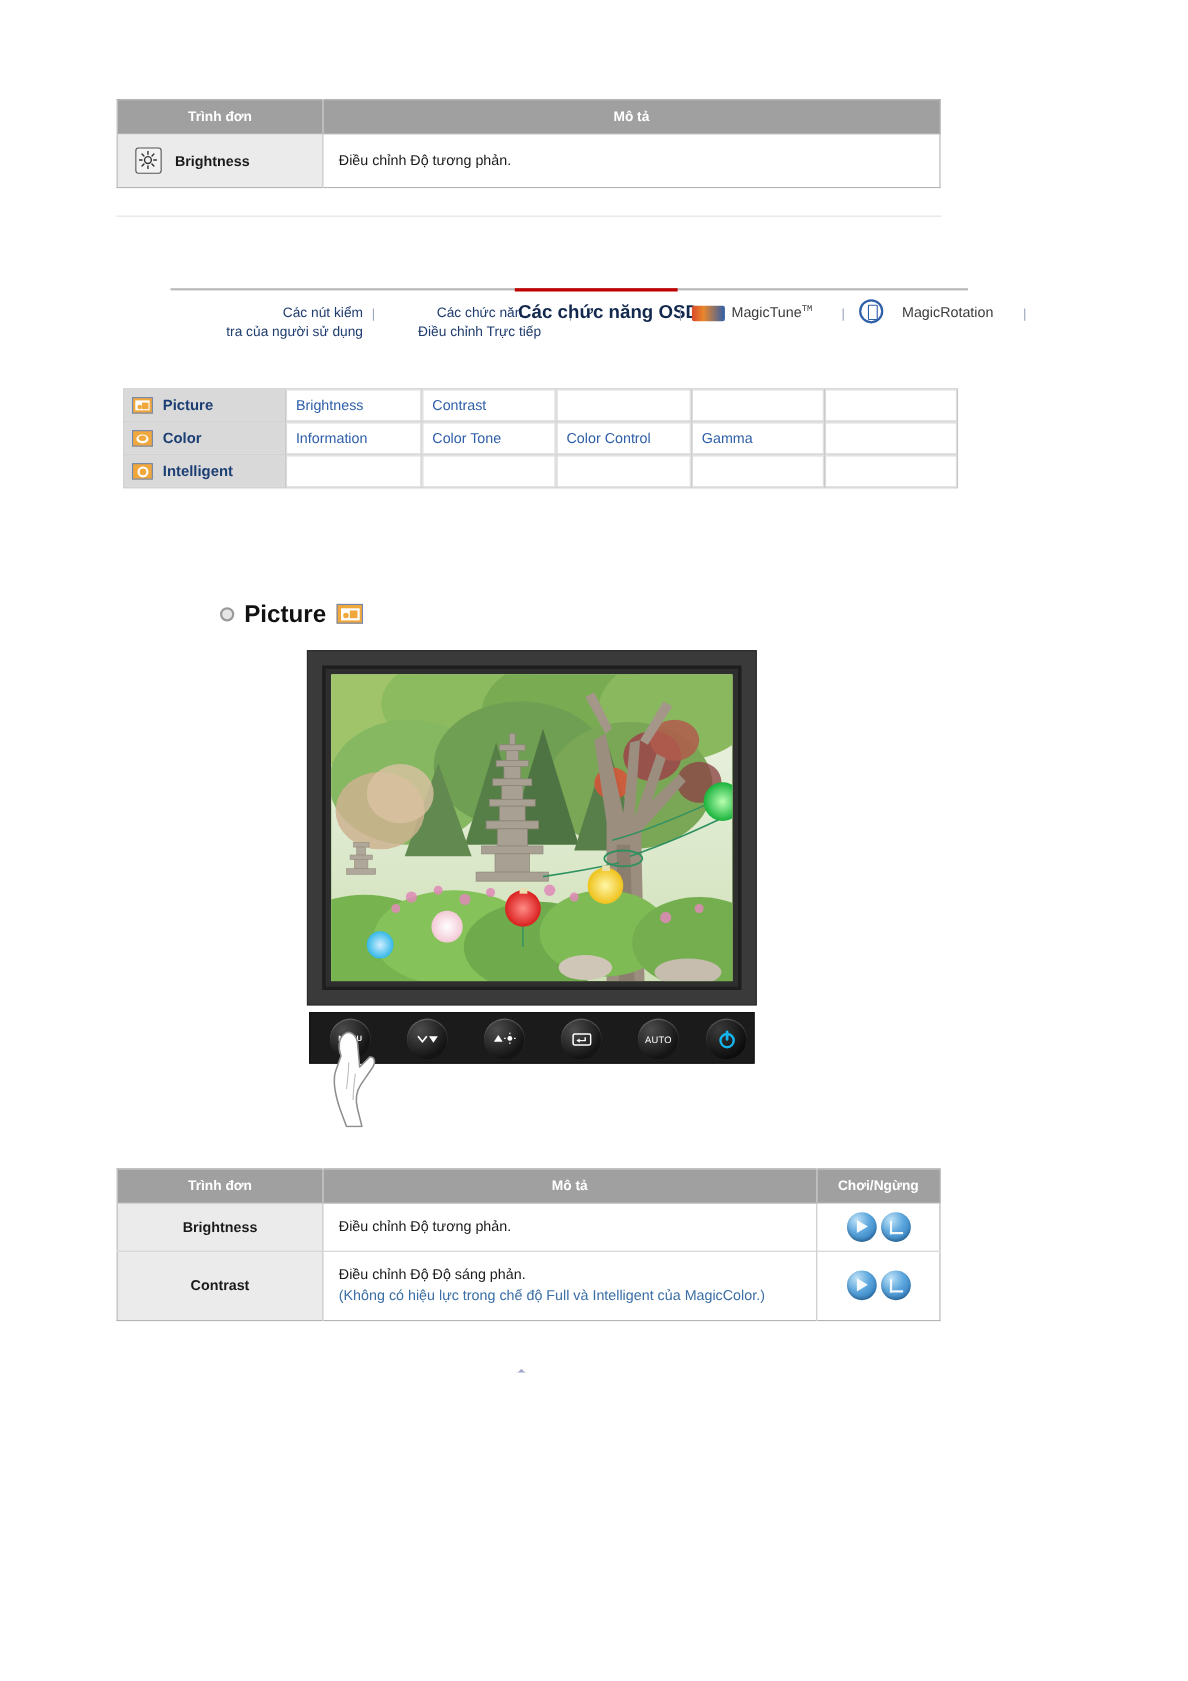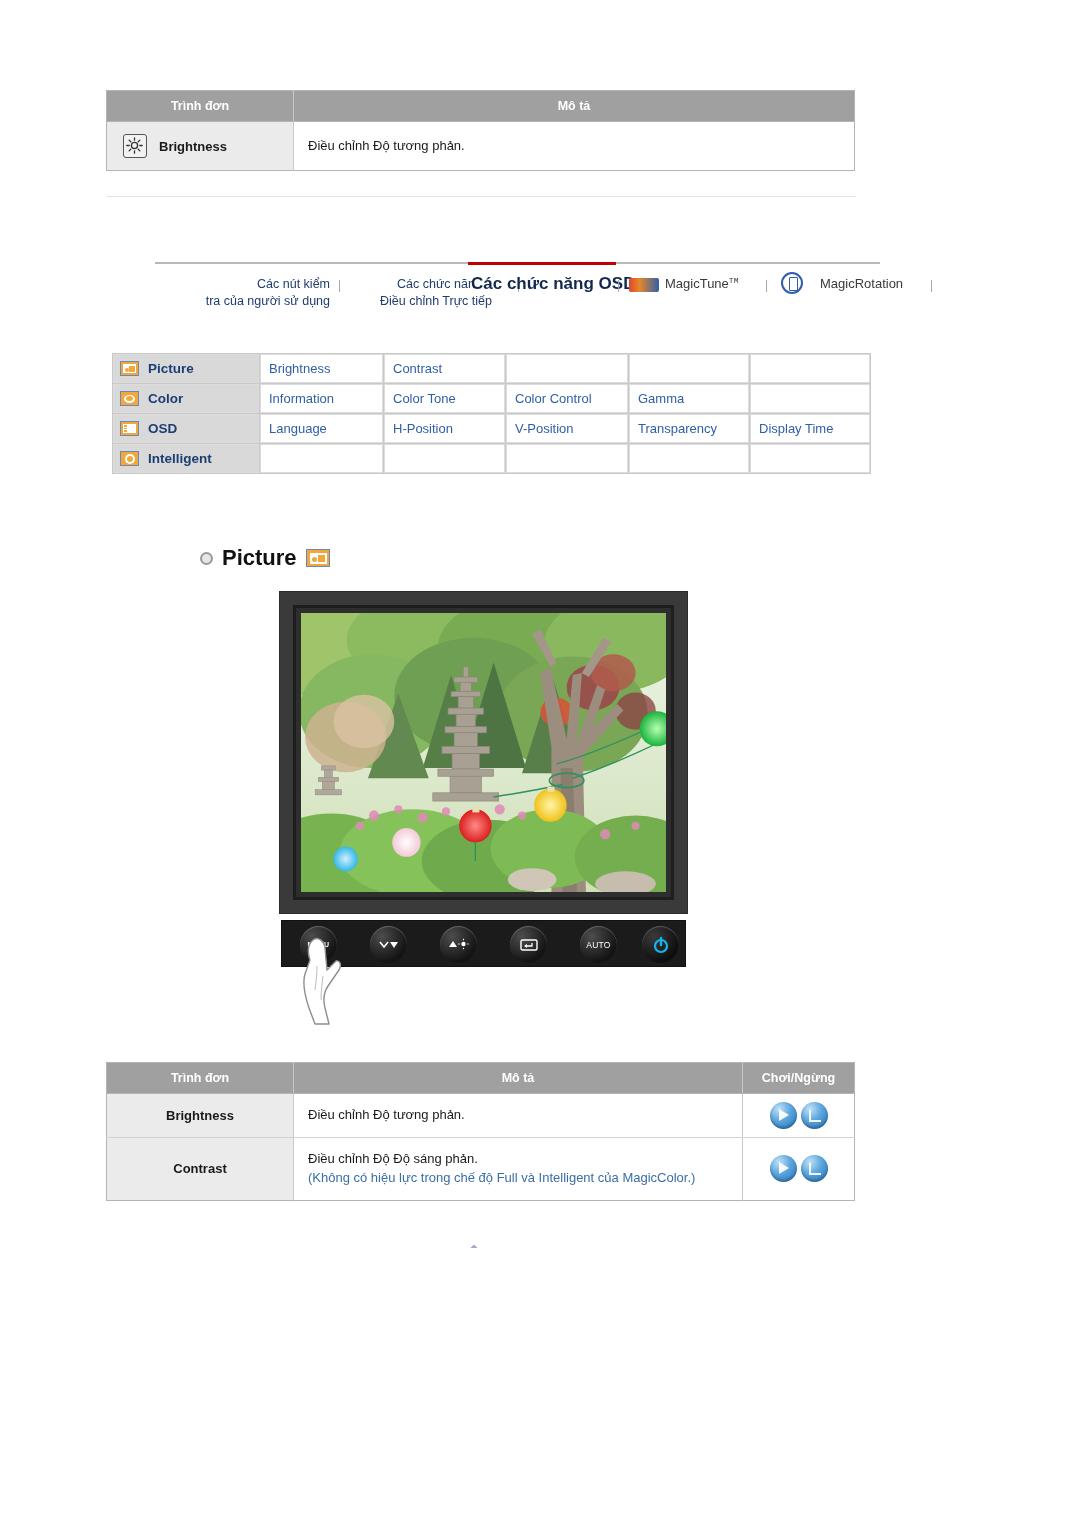--- a/index.html
+++ b/index.html
@@ -425,38 +425,20 @@
           </div>
         </td>
         <td>Information</td>
         <td>Color Tone</td>
         <td>Color Control</td>
         <td>Gamma</td>
         <td></td>
       </tr>
 
 
-      <tr>
-        <td class="cat">
-          <div class="catwrap">
-            <span class="osdico">
-              <i style="left:2px;top:2px;width:13px;height:9px;background:#fff"></i>
-              <i style="left:3px;top:3px;width:3px;height:1.5px;background:#f0a83c"></i>
-              <i style="left:3px;top:5.5px;width:3px;height:1.5px;background:#f0a83c"></i>
-              <i style="left:3px;top:8px;width:3px;height:1.5px;background:#f0a83c"></i>
-            </span>
-            <span>OSD</span>
-          </div>
-        </td>
-        <td>Language</td>
-        <td>H-Position</td>
-        <td>V-Position</td>
-        <td>Transparency</td>
-        <td>Display Time</td>
-      </tr>
 
 
       <tr>
         <td class="cat">
           <div class="catwrap">
             <span class="osdico">
               <i style="left:4px;top:1.5px;width:10px;height:10px;border-radius:50%;background:#fff"></i>
               <i style="left:6px;top:3.5px;width:6px;height:6px;border-radius:50%;background:#f0a83c"></i>
             </span>
             <span>Intelligent</span>

